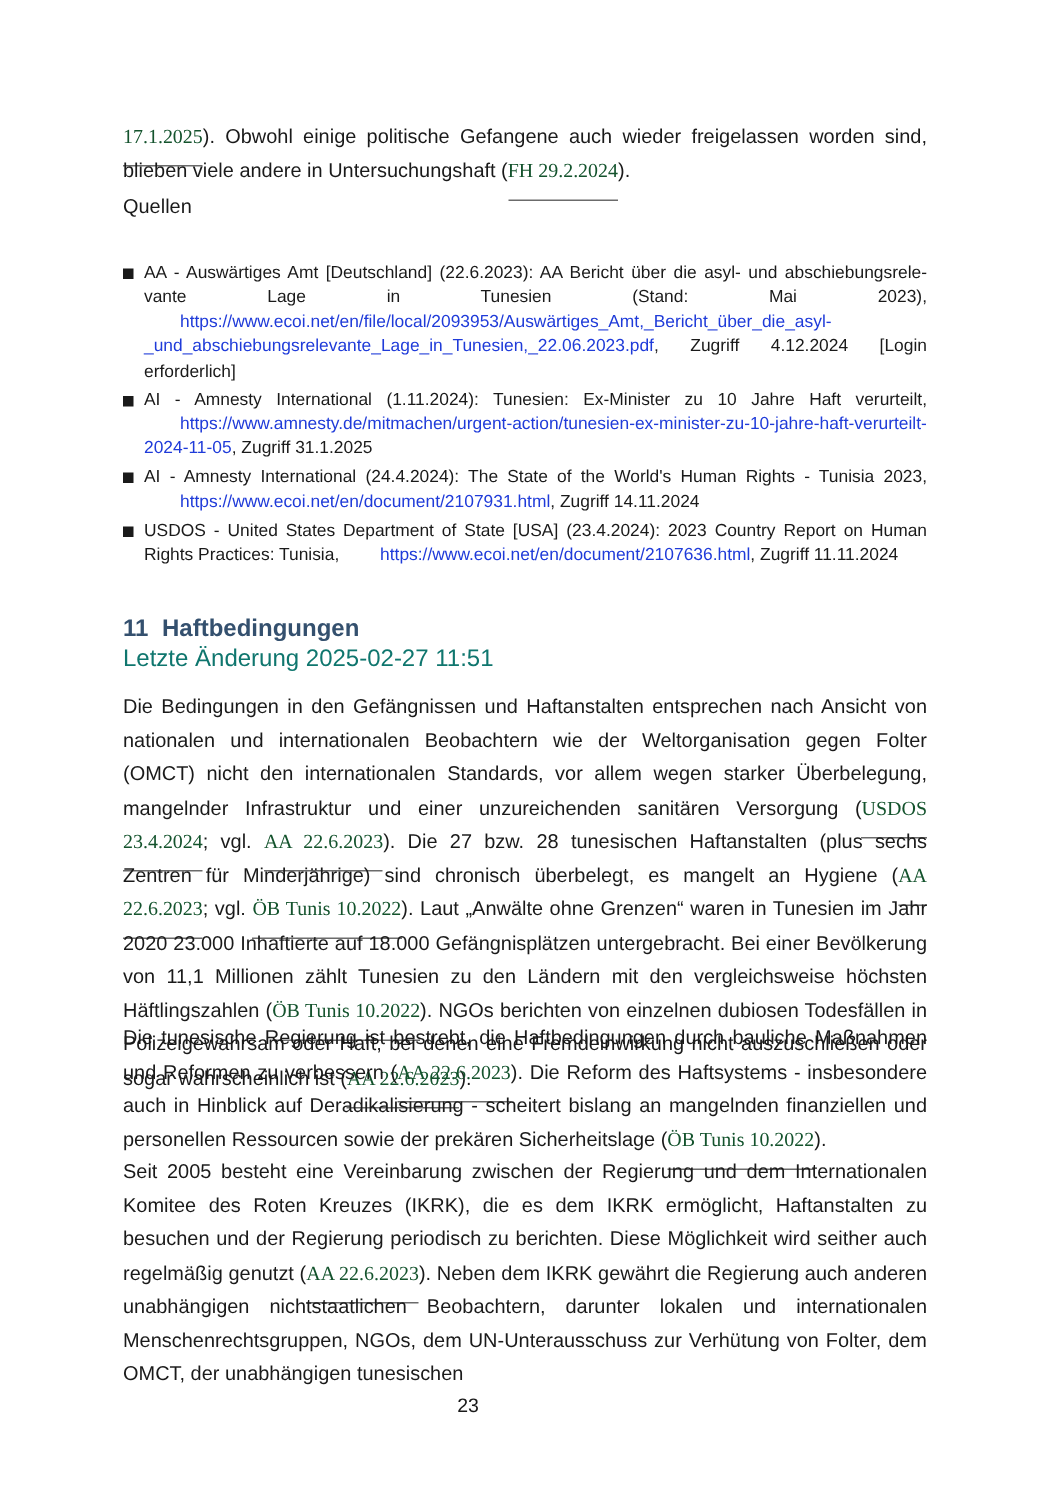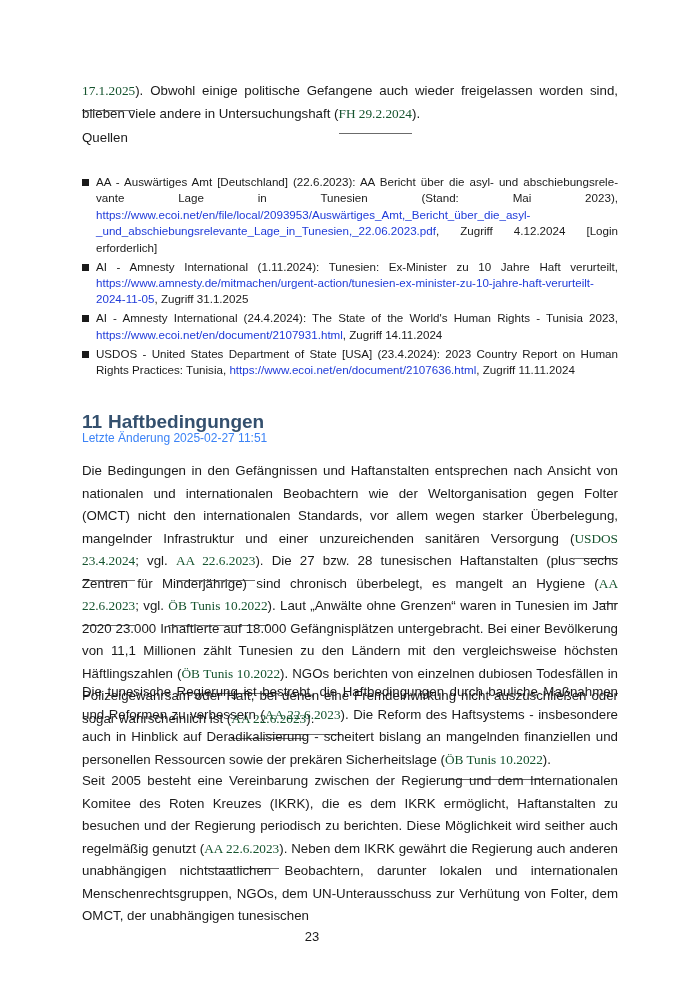--- a/index.html
+++ b/index.html
@@ -7,24 +7,24 @@
          font-family: "Liberation Sans", sans-serif; color: #1a1a1a; }
   .page { position: absolute; left: 82px; top: 0; width: 536px; }
   p { margin: 0; }
   .body-text { font-size: 13.3px; line-height: 22.5px; text-align: justify; }
   .cite { text-decoration: none; border-bottom: 1px solid #6b6b6b; color: #14532d; padding-bottom: 12px; font-family: Liberation Serif, serif; }
   #intro { position: absolute; top: 80px; }
   #sources-label { position: absolute; top: 130px; font-size: 13.3px; }
   #sources { position: absolute; top: 174px; left: 0; width: 536px; list-style: none; margin: 0; padding: 0; }
   #sources li { position: relative; padding-left: 14px; font-size: 11.6px; line-height: 16.4px; margin-bottom: 2.6px; text-align: justify; }
   #sources li .bullet { position: absolute; left: 0; top: 5px; width: 7px; height: 7px; background: #1a1a1a; }
-  #sources a { color: #1f3bd9; text-decoration: none; }
-  #section-heading { position: absolute; top: 411px; font-size: 19px; font-weight: bold; color: #34506e; }
+  #sources a { color: #1f3bd9; text-decoration: none; margin-left: 24px; }
+  #section-heading { position: absolute; top: 411px; font-size: 16px; font-weight: bold; color: #34506e; }
   #section-heading .num { display: inline-block; width: 26px; }
-  #last-change { position: absolute; top: 431px; font-size: 12px; color: #3b82f6; }
+  #last-change { position: absolute; top: 431px; font-size: 16px; color: #0f766e; }
   #p1 { position: absolute; top: 460px; }
   #p2 { position: absolute; top: 681px; }
   #p3 { position: absolute; top: 770px; }
   #page-number { position: absolute; top: 929px; left: 0; width: 624px; text-align: center; font-size: 13px; }
 </style>
 </head>
 <body>
 
 <div class="page">
 

